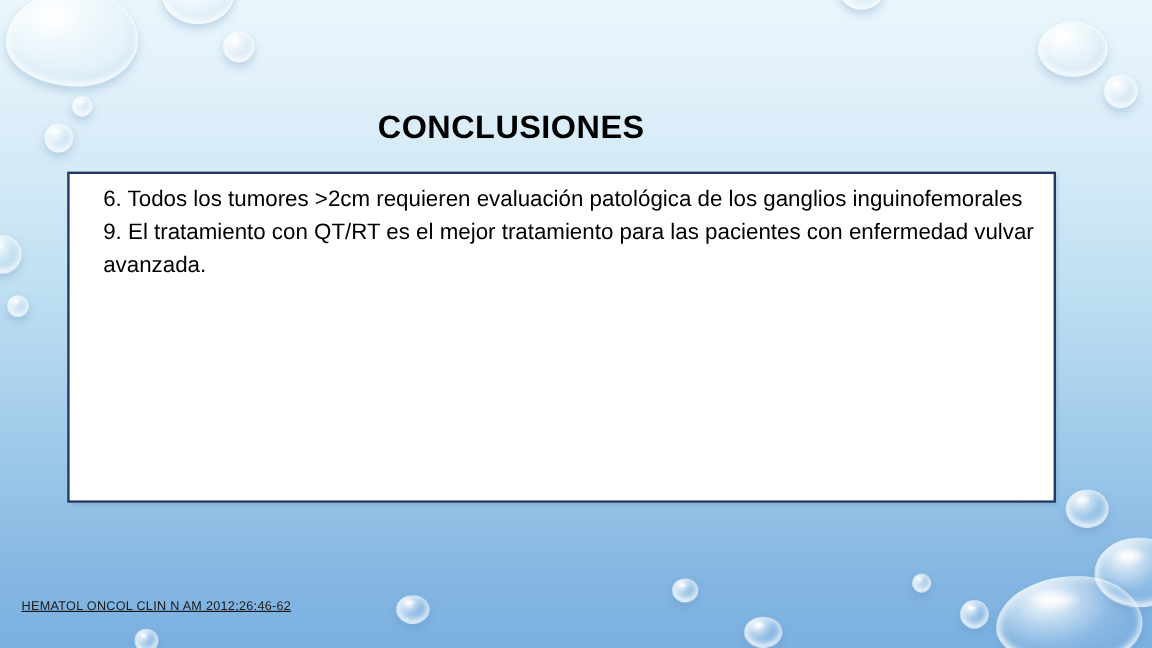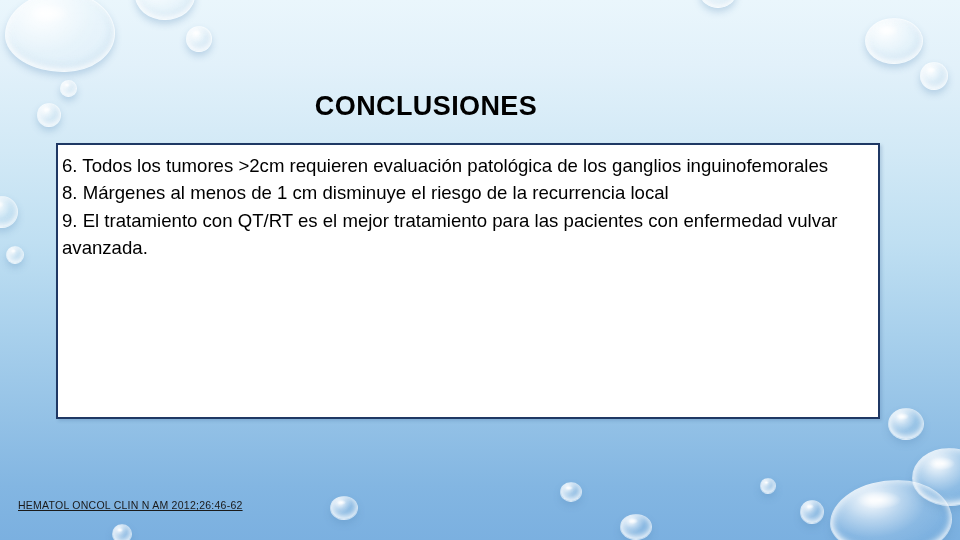--- a/index.html
+++ b/index.html
@@ -106,21 +106,21 @@
   
   #content-box {
     position: absolute;
     left: 56px;
     top: 143px;
     width: 824px;
     height: 276px;
     background: #ffffff;
     border: 2px solid #1f3864;
     box-sizing: border-box;
-    padding: 7px 10px 0 4px;
+    padding: 7px 10px 0 28px;
     box-shadow: 2px 2px 3px rgba(60,100,150,0.22);
   }
   #conclusion-list {
     list-style: none;
     margin: 0;
     padding: 0;
   }
   .conclusion-item {
     font-size: 18.6px;
     line-height: 1.47;
@@ -168,20 +168,19 @@
     <div class="drop d17"></div>
     <div class="drop d18"></div>
     <div class="drop d19"></div>
   </div>
 
   <div id="title">CONCLUSIONES</div>
 
   <div id="content-box">
     <ul id="conclusion-list">
       <li class="conclusion-item">6. Todos los tumores &gt;2cm requieren evaluación patológica de los ganglios inguinofemorales</li>
-      <li class="conclusion-item">8. Márgenes al menos de 1 cm disminuye el riesgo de la recurrencia local</li>
       <li class="conclusion-item">9. El tratamiento con QT/RT es el mejor tratamiento para las pacientes con enfermedad vulvar avanzada.</li>
     </ul>
   </div>
 
   <div id="footer-citation">HEMATOL ONCOL CLIN N AM 2012;26:46-62</div>
 
 </div>
 
 </body></html>

